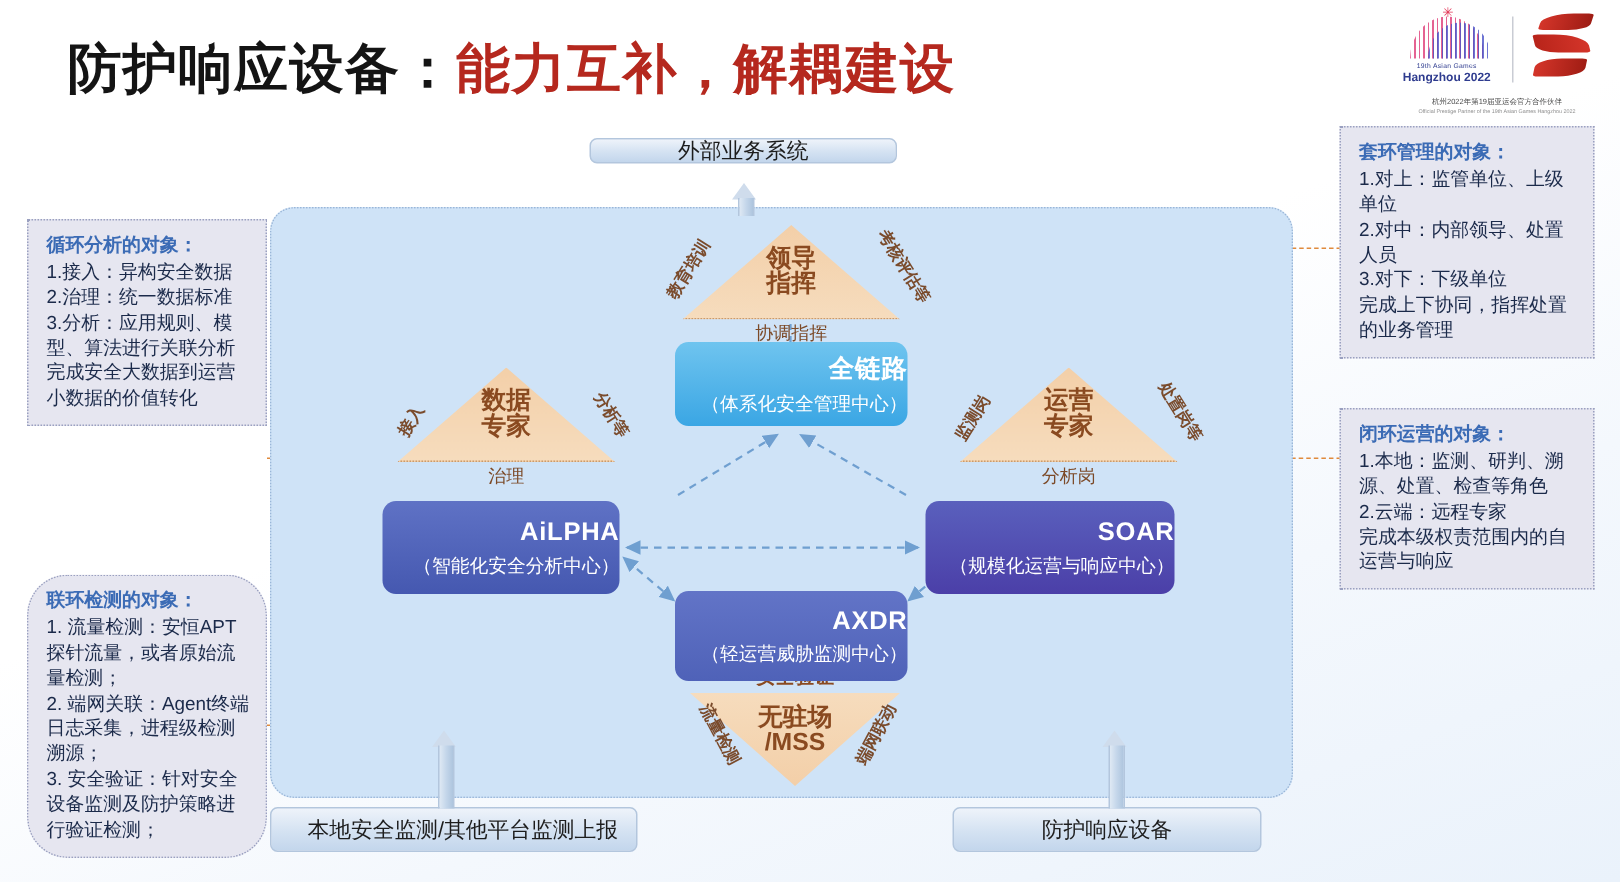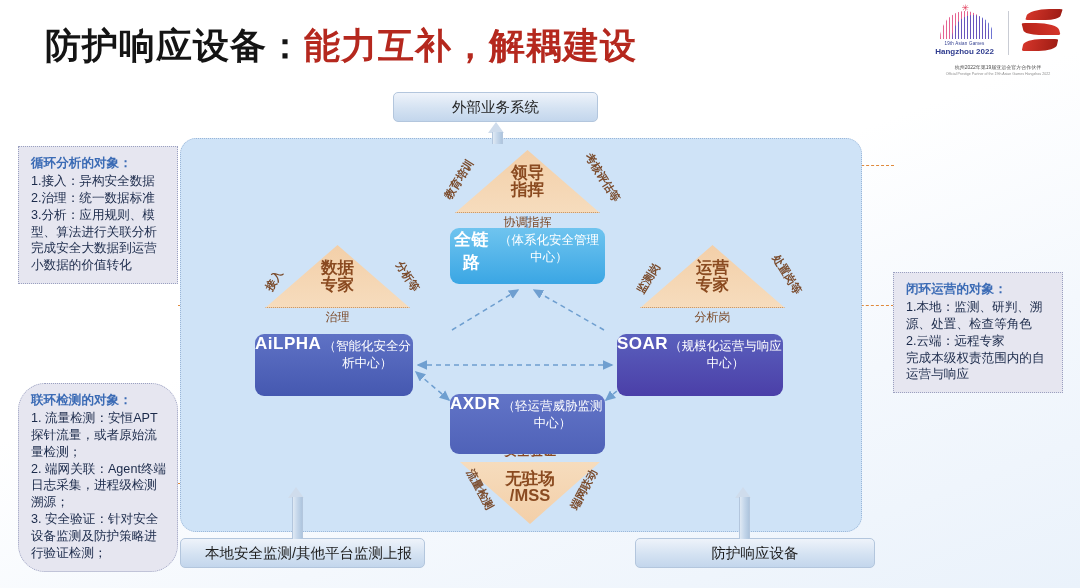--- a/index.html
+++ b/index.html
@@ -90,23 +90,23 @@
   }
 
   
   .gbox{
     position:absolute;
     background:linear-gradient(180deg,#eef3fa 0%,#d4e2f2 55%,#c3d6ec 100%);
     border:1px solid #b3c6dd;border-radius:5px;
     display:flex;align-items:center;justify-content:center;
     font-size:14.5px;color:#1d1d1d;box-sizing:border-box;
   }
-  #box-ext{left:393px;top:92px;width:205px;height:30px;}
+  #box-ext{left:393px;top:92px;width:205px;height:17px;}
   #box-local{left:180px;top:538px;width:245px;height:30px;justify-content:flex-start;padding-left:24px;}
-  #box-resp{left:635px;top:538px;width:240px;height:30px;font-family:Liberation Serif, serif;}
+  #box-resp{left:635px;top:538px;width:206px;height:30px;font-family:Liberation Serif, serif;}
 
   
   .fatarrow{position:absolute;width:17px;}
   .fatarrow .shaft{
     position:absolute;left:4px;width:9px;
     background:linear-gradient(90deg,#dfe9f4,#c4d6ea 50%,#aec5de);
     border-left:1px solid #b3c6dd;border-right:1px solid #b3c6dd;
   }
   .fatarrow .head{
     position:absolute;left:0;width:0;height:0;border-left:8.5px solid transparent;
@@ -160,21 +160,21 @@
   #tri-ops{left:640px;top:245px;width:145px;height:62px;}
   #tri-ops .ctext{top:14px;}
   #tri-ops .sub{top:64px;}
   #tri-mss{left:460px;top:462px;width:140px;height:62px;}
   #tri-mss .ctext{top:8px;}
   #tri-mss .sub{top:-20px;color:#8a4a20;font-weight:bold;font-size:13px;}
 
   
   .pbox{
     position:absolute;border-radius:9px;box-sizing:border-box;
-    display:flex;flex-direction:row;align-items:flex-start;justify-content:center;
+    display:flex;flex-direction:column;align-items:flex-end;justify-content:center;
     color:#fff;text-align:center;
   }
   .pbox .pb-title{font-size:17px;font-weight:bold;letter-spacing:.5px;}
   .pbox .pb-sub{font-size:12.5px;margin-top:4px;}
   #pb-full{left:450px;top:228px;width:155px;height:56px;
     background:linear-gradient(180deg,#6fc4ef,#3aa6e4);}
   #pb-ailpha{left:255px;top:334px;width:158px;height:62px;
     background:linear-gradient(180deg,#5f72c5,#4558b0);}
   #pb-soar{left:617px;top:334px;width:166px;height:62px;
     background:linear-gradient(180deg,#5a60bd,#4b3fa8);}
@@ -318,20 +318,27 @@
 2.治理：统一数据标准
 3.分析：应用规则、模型、算法进行关联分析
 完成安全大数据到运营小数据的价值转化</span>
   </div>
   <div class="note" id="note-bl">
     <span class="nt-head">联环检测的对象：</span>
     <span class="nt-body">1. 流量检测：安恒APT探针流量，或者原始流量检测；
 2. 端网关联：Agent终端日志采集，进程级检测溯源；
 3. 安全验证：针对安全设备监测及防护策略进行验证检测；</span>
   </div>
+  <div class="note" id="note-tr">
+    <span class="nt-head">套环管理的对象：</span>
+    <span class="nt-body">1.对上：监管单位、上级单位
+2.对中：内部领导、处置人员
+3.对下：下级单位
+完成上下协同，指挥处置的业务管理</span>
+  </div>
   <div class="note" id="note-br">
     <span class="nt-head">闭环运营的对象：</span>
     <span class="nt-body">1.本地：监测、研判、溯源、处置、检查等角色
 2.云端：远程专家
 完成本级权责范围内的自运营与响应</span>
   </div>
 
 </div>
 
 </body></html>

